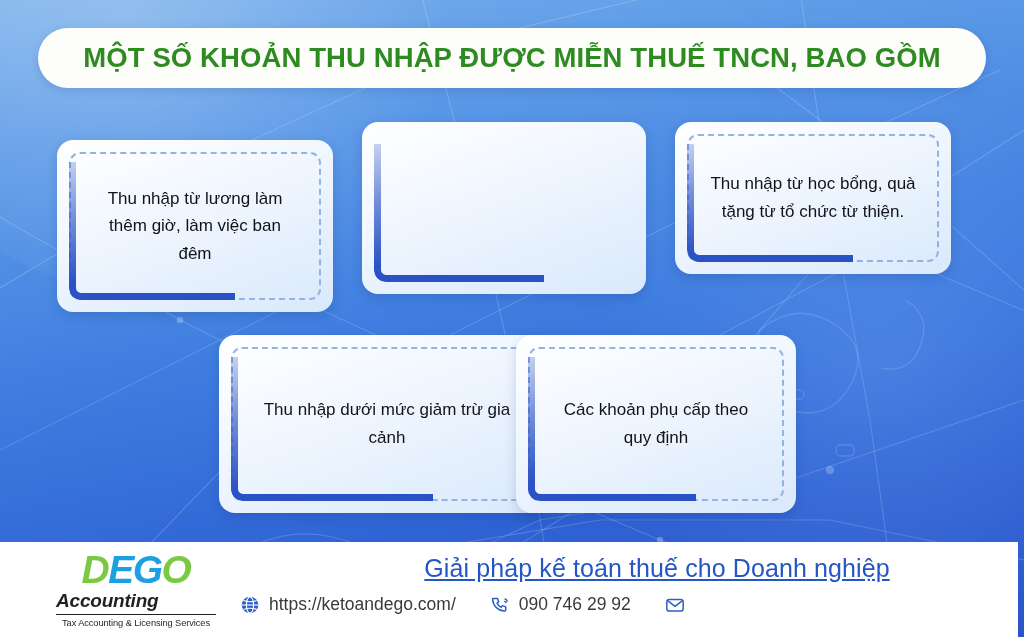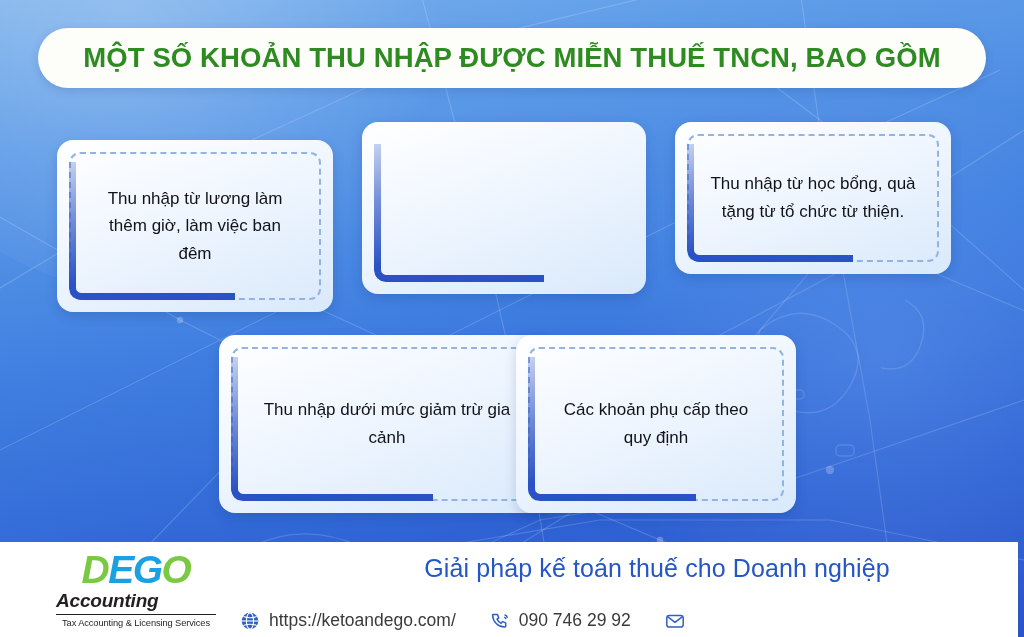--- a/index.html
+++ b/index.html
@@ -196,26 +196,27 @@
     right: 0;
     top: 12px;
   }
   .slogan {
     color: #2556c6;
     font-size: 25px;
     text-align: center;
     padding-left: 60px;
     letter-spacing: 0.1px;
     font-family: "Liberation Sans", sans-serif;
+    text-decoration: underline;
   }
   .contact-row {
     display: flex;
     align-items: center;
     gap: 34px;
-    margin-top: 27px;
+    margin-top: 11px;
     padding-left: 4px;
   }
   .contact-item {
     display: flex;
     align-items: center;
     gap: 9px;
     color: #3a3a3c;
     font-size: 17.5px;
     font-family: "Liberation Sans", sans-serif;
   }

